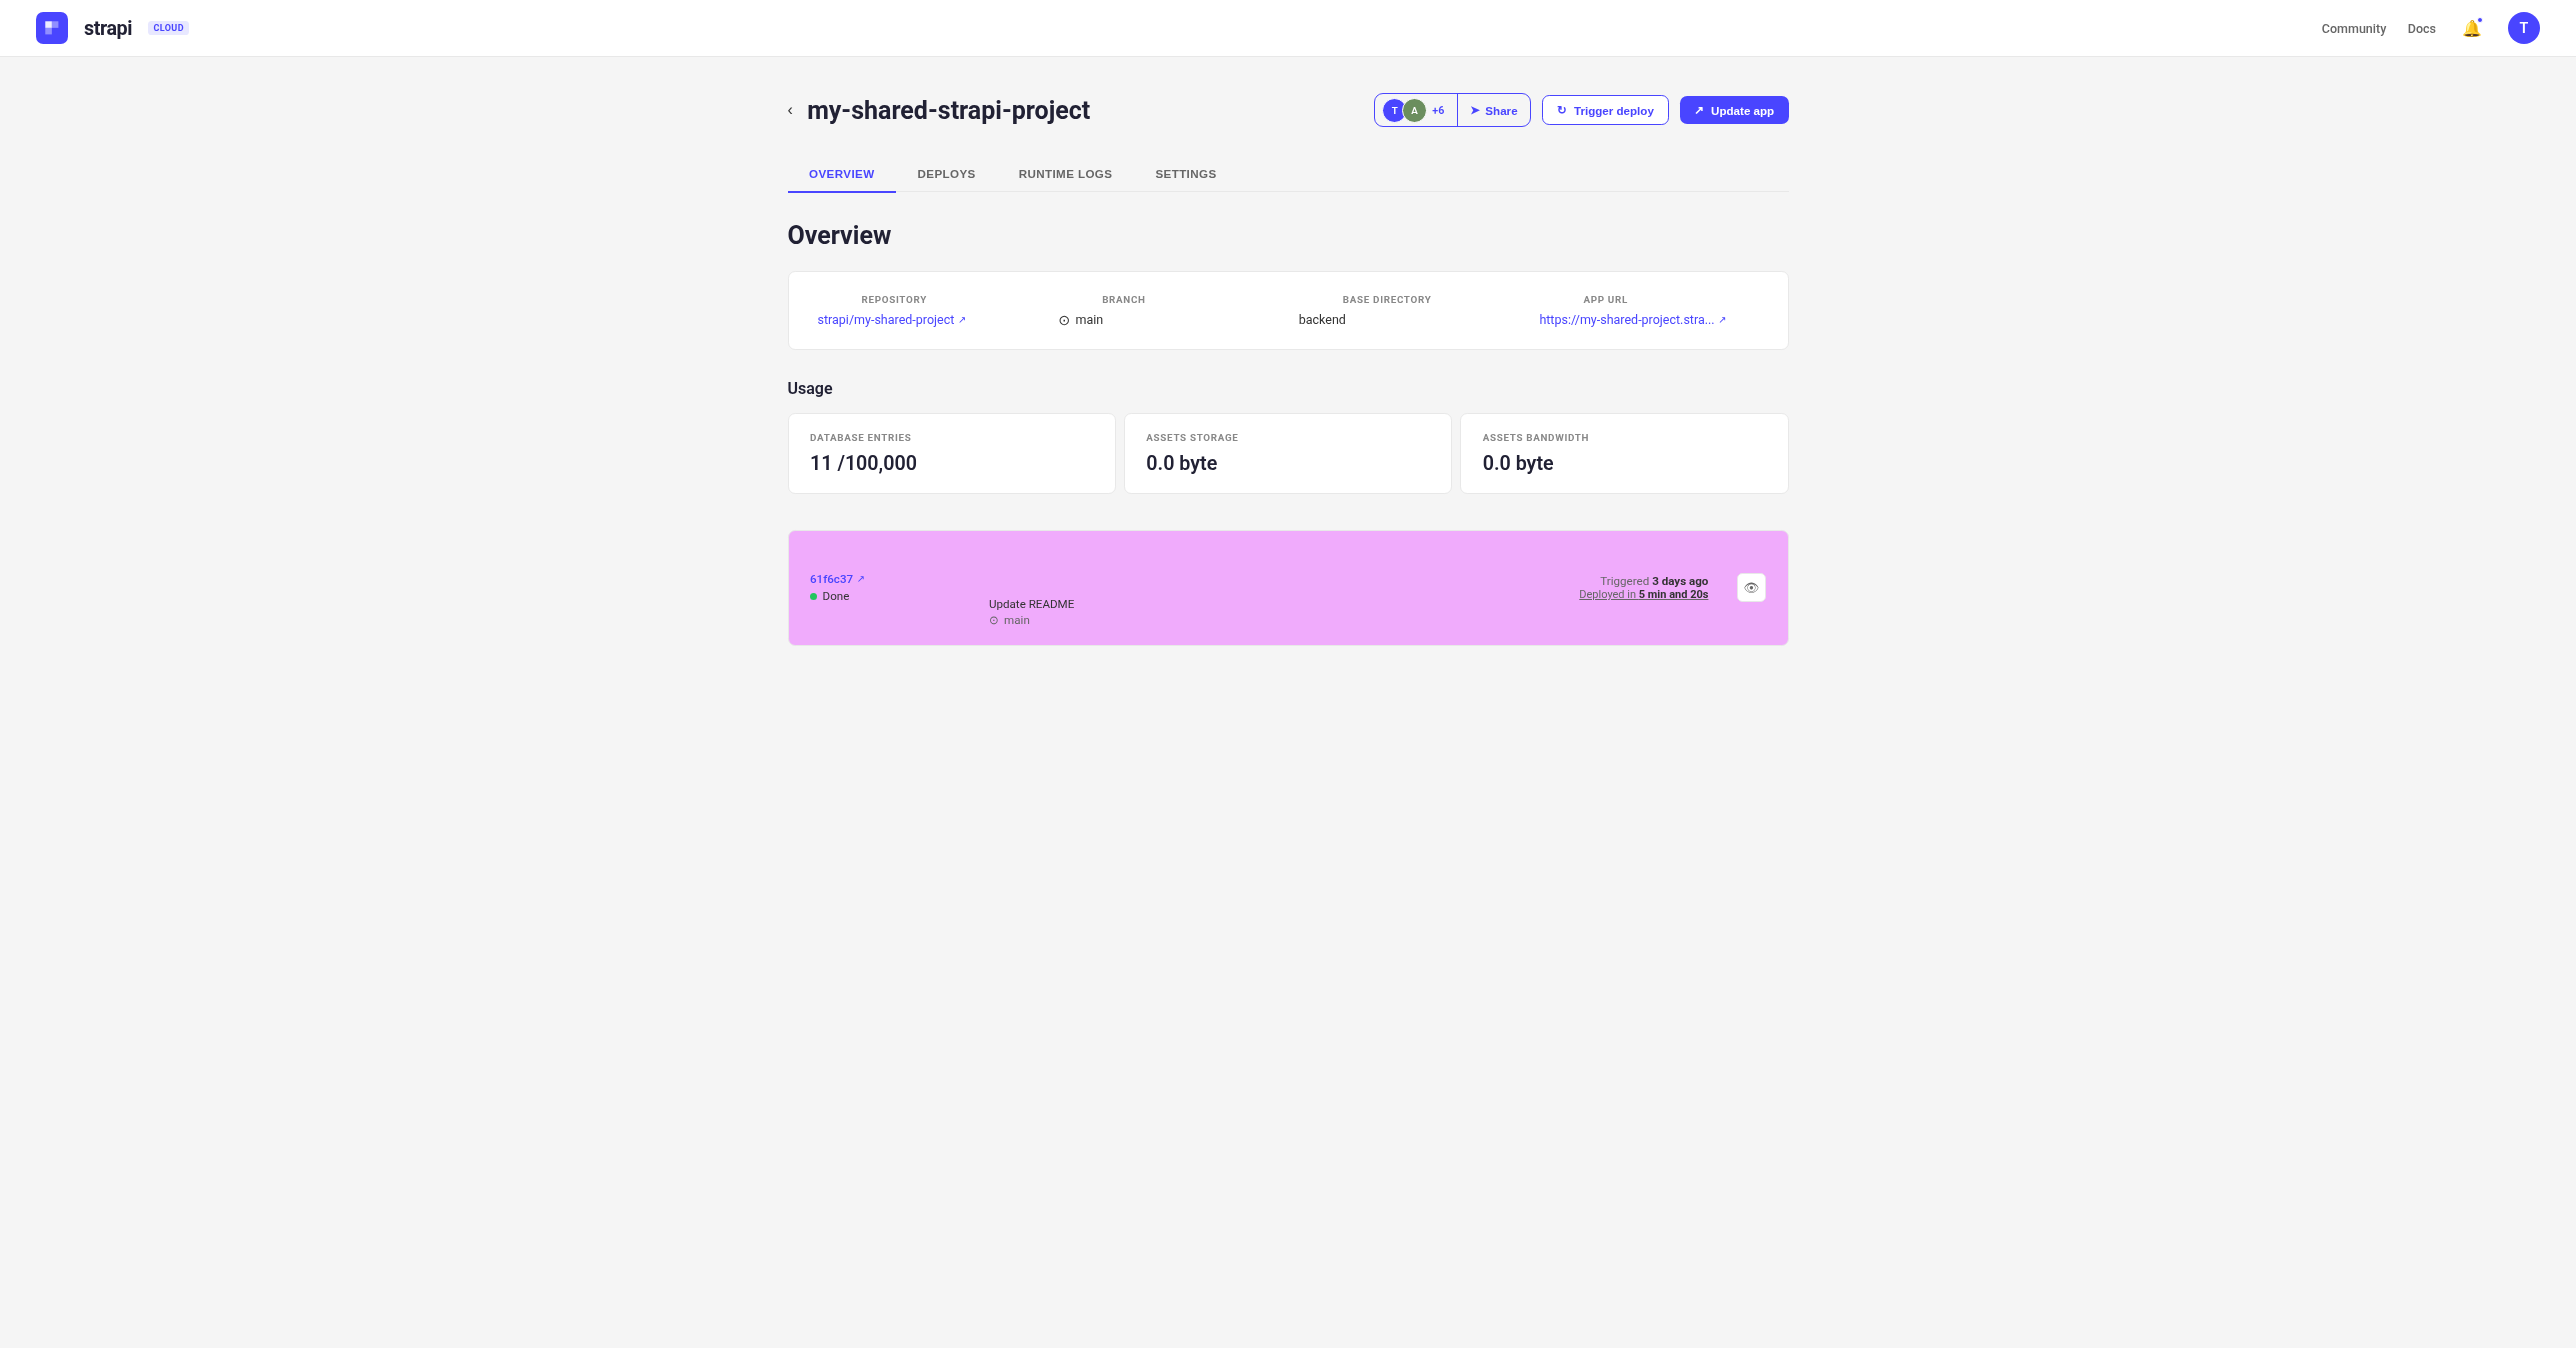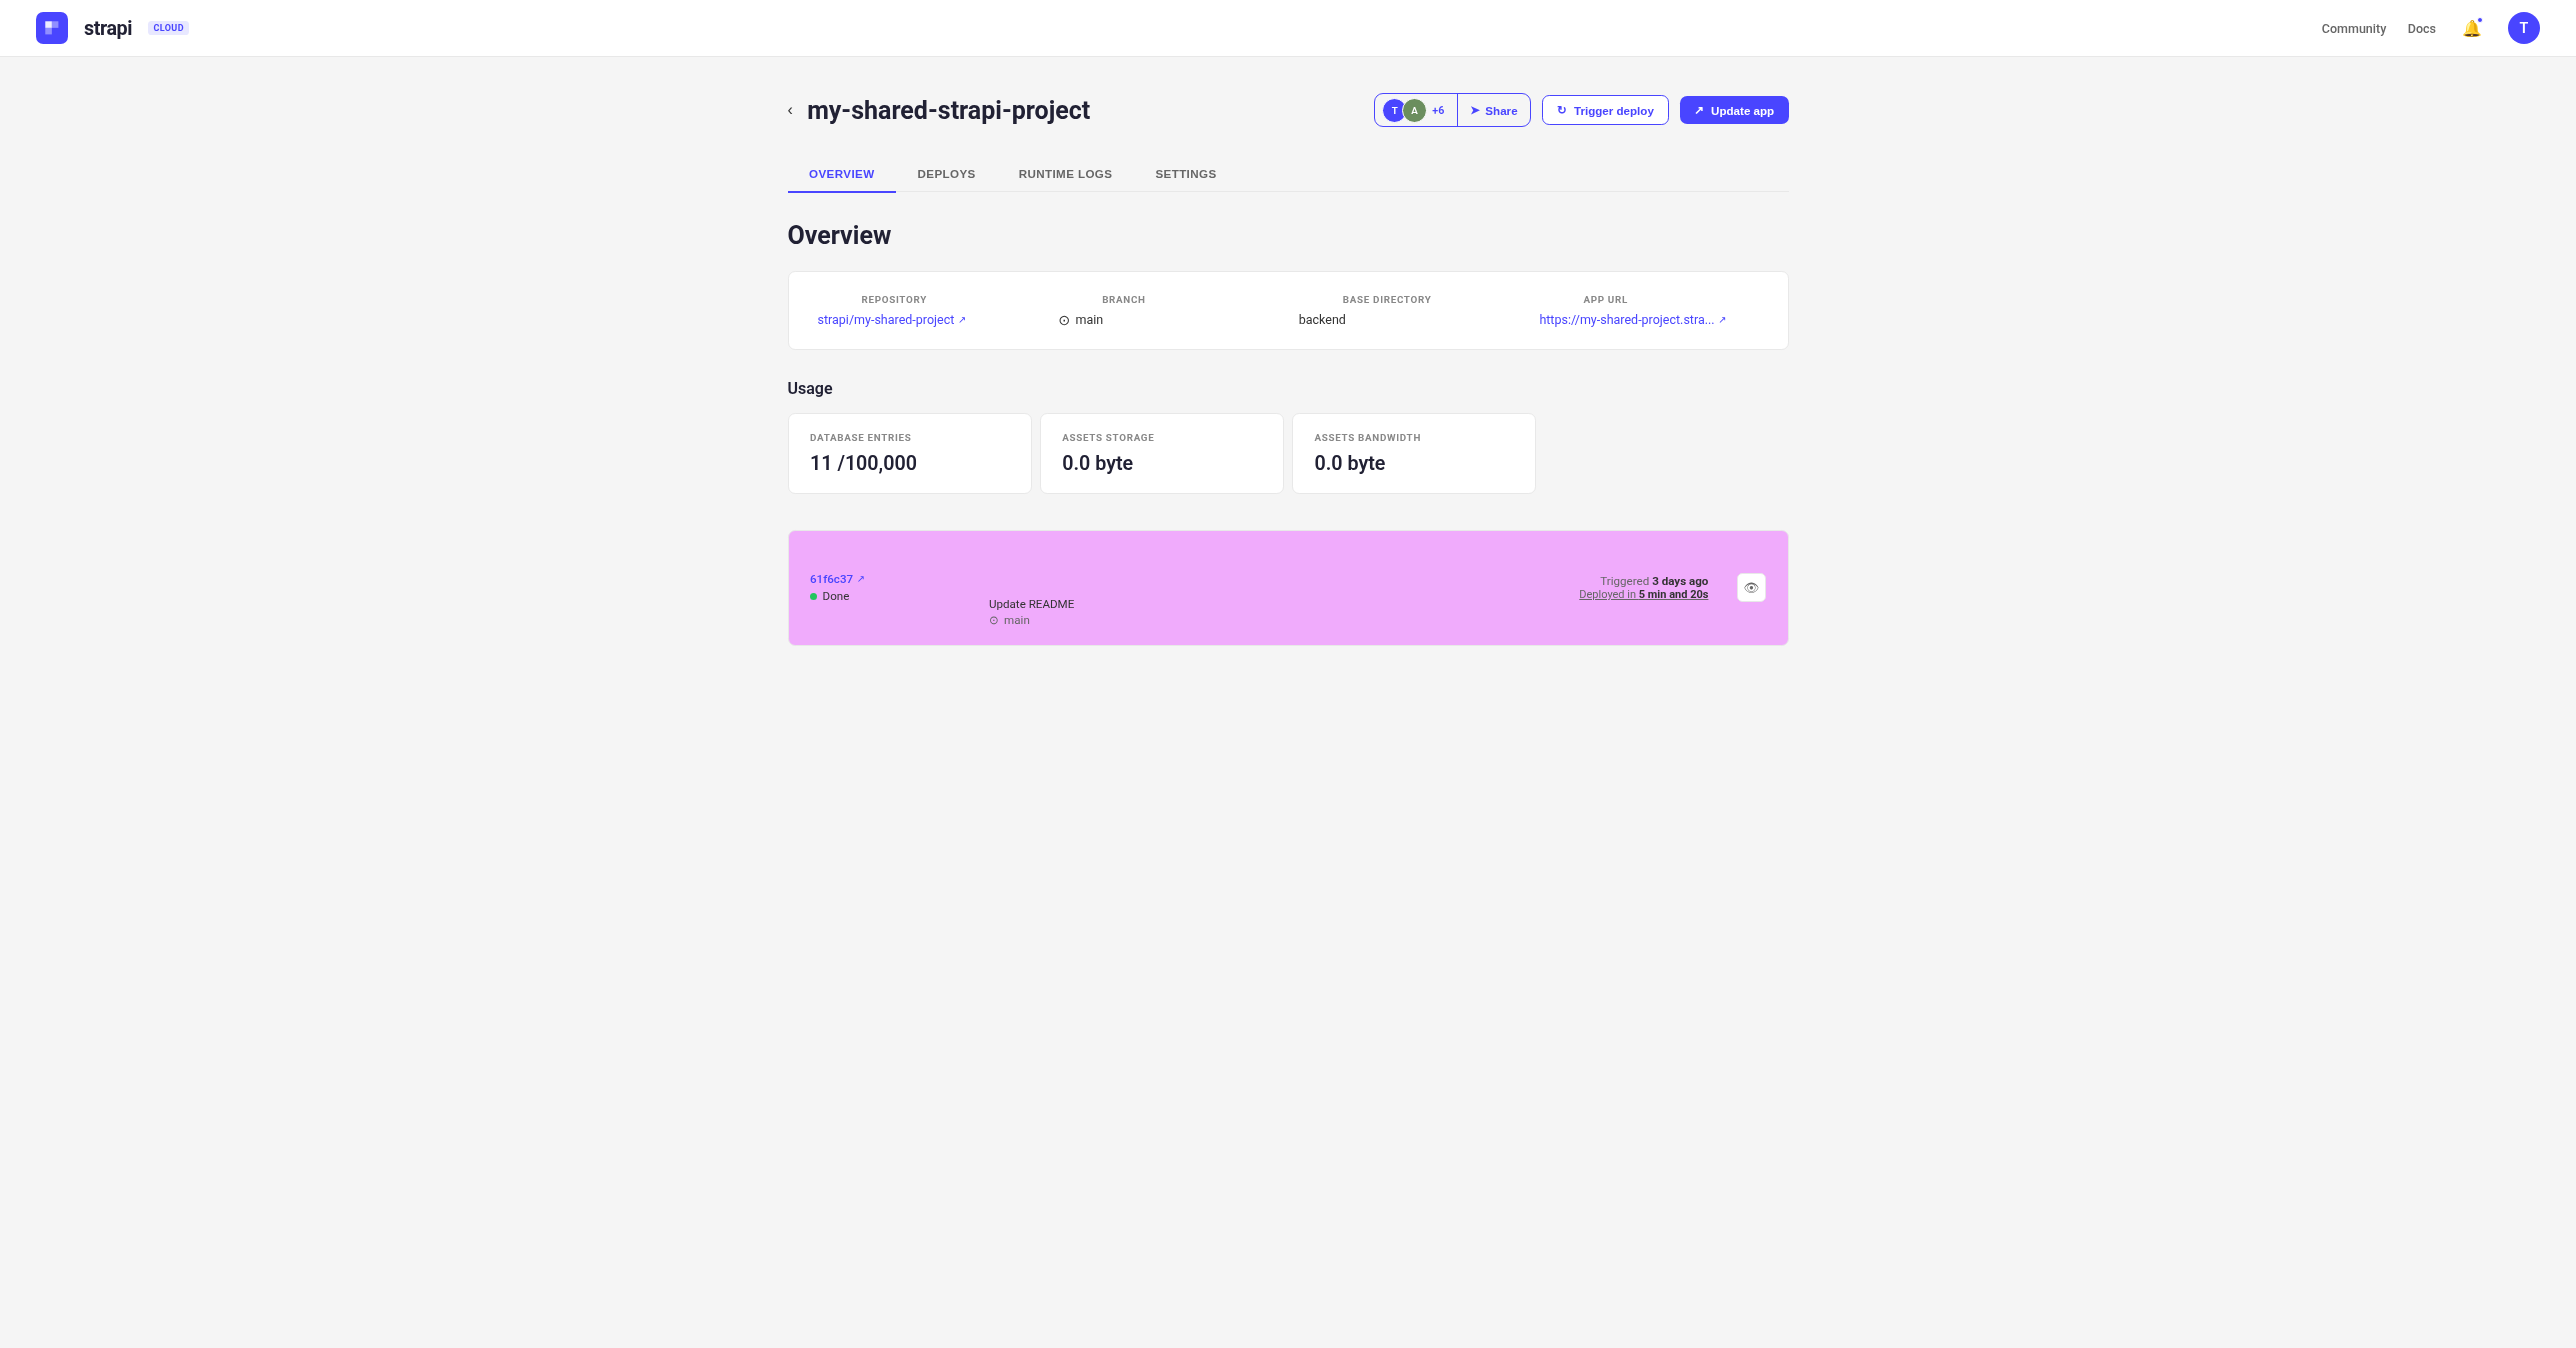--- a/index.html
+++ b/index.html
@@ -124,21 +124,21 @@
       display: grid; grid-template-columns: 1fr 1fr 1fr 1fr; gap: 21.5px;
     }
     .info-item {}
     .info-label { font-size: 9.8px; font-weight: 700; color: #888; letter-spacing: 0.7px; text-transform: uppercase; margin-bottom: 7.2px; padding-left: 44px; }
     .info-value { font-size: 12.5px; color: #333; display: flex; align-items: center; gap: 5.4px; }
     .info-value a { color: #4945ff; text-decoration: none; display: flex; align-items: center; gap: 3.6px; }
 
     
     .section-title { font-size: 16px; font-weight: 600; color: #212134; margin-bottom: 14.3px; }
     .usage-grid {
-      display: grid; grid-template-columns: repeat(4, 1fr); gap: 8px; margin-bottom: 36px;
+      display: grid; grid-template-columns: repeat(3, 1fr); gap: 8px; margin-bottom: 36px;
     }
     .usage-card {
       background: #fff; border-radius: 7.2px; border: 0.9px solid #e8e8e8; padding: 18px 21.5px;
     }
     .usage-card-label { font-size: 9.8px; font-weight: 700; color: #888; letter-spacing: 0.7px; text-transform: uppercase; margin-bottom: 9px; }
     .usage-card-value { font-size: 19.7px; font-weight: 600; color: #212134; }
 
     
     .deploys-header { display: flex; justify-content: space-between; align-items: center; margin-bottom: 14.3px; }
     .see-all-link { color: #4945ff; font-size: 11.6px; font-weight: 600; text-decoration: none; display: flex; align-items: center; gap: 3.6px; cursor: pointer; }

